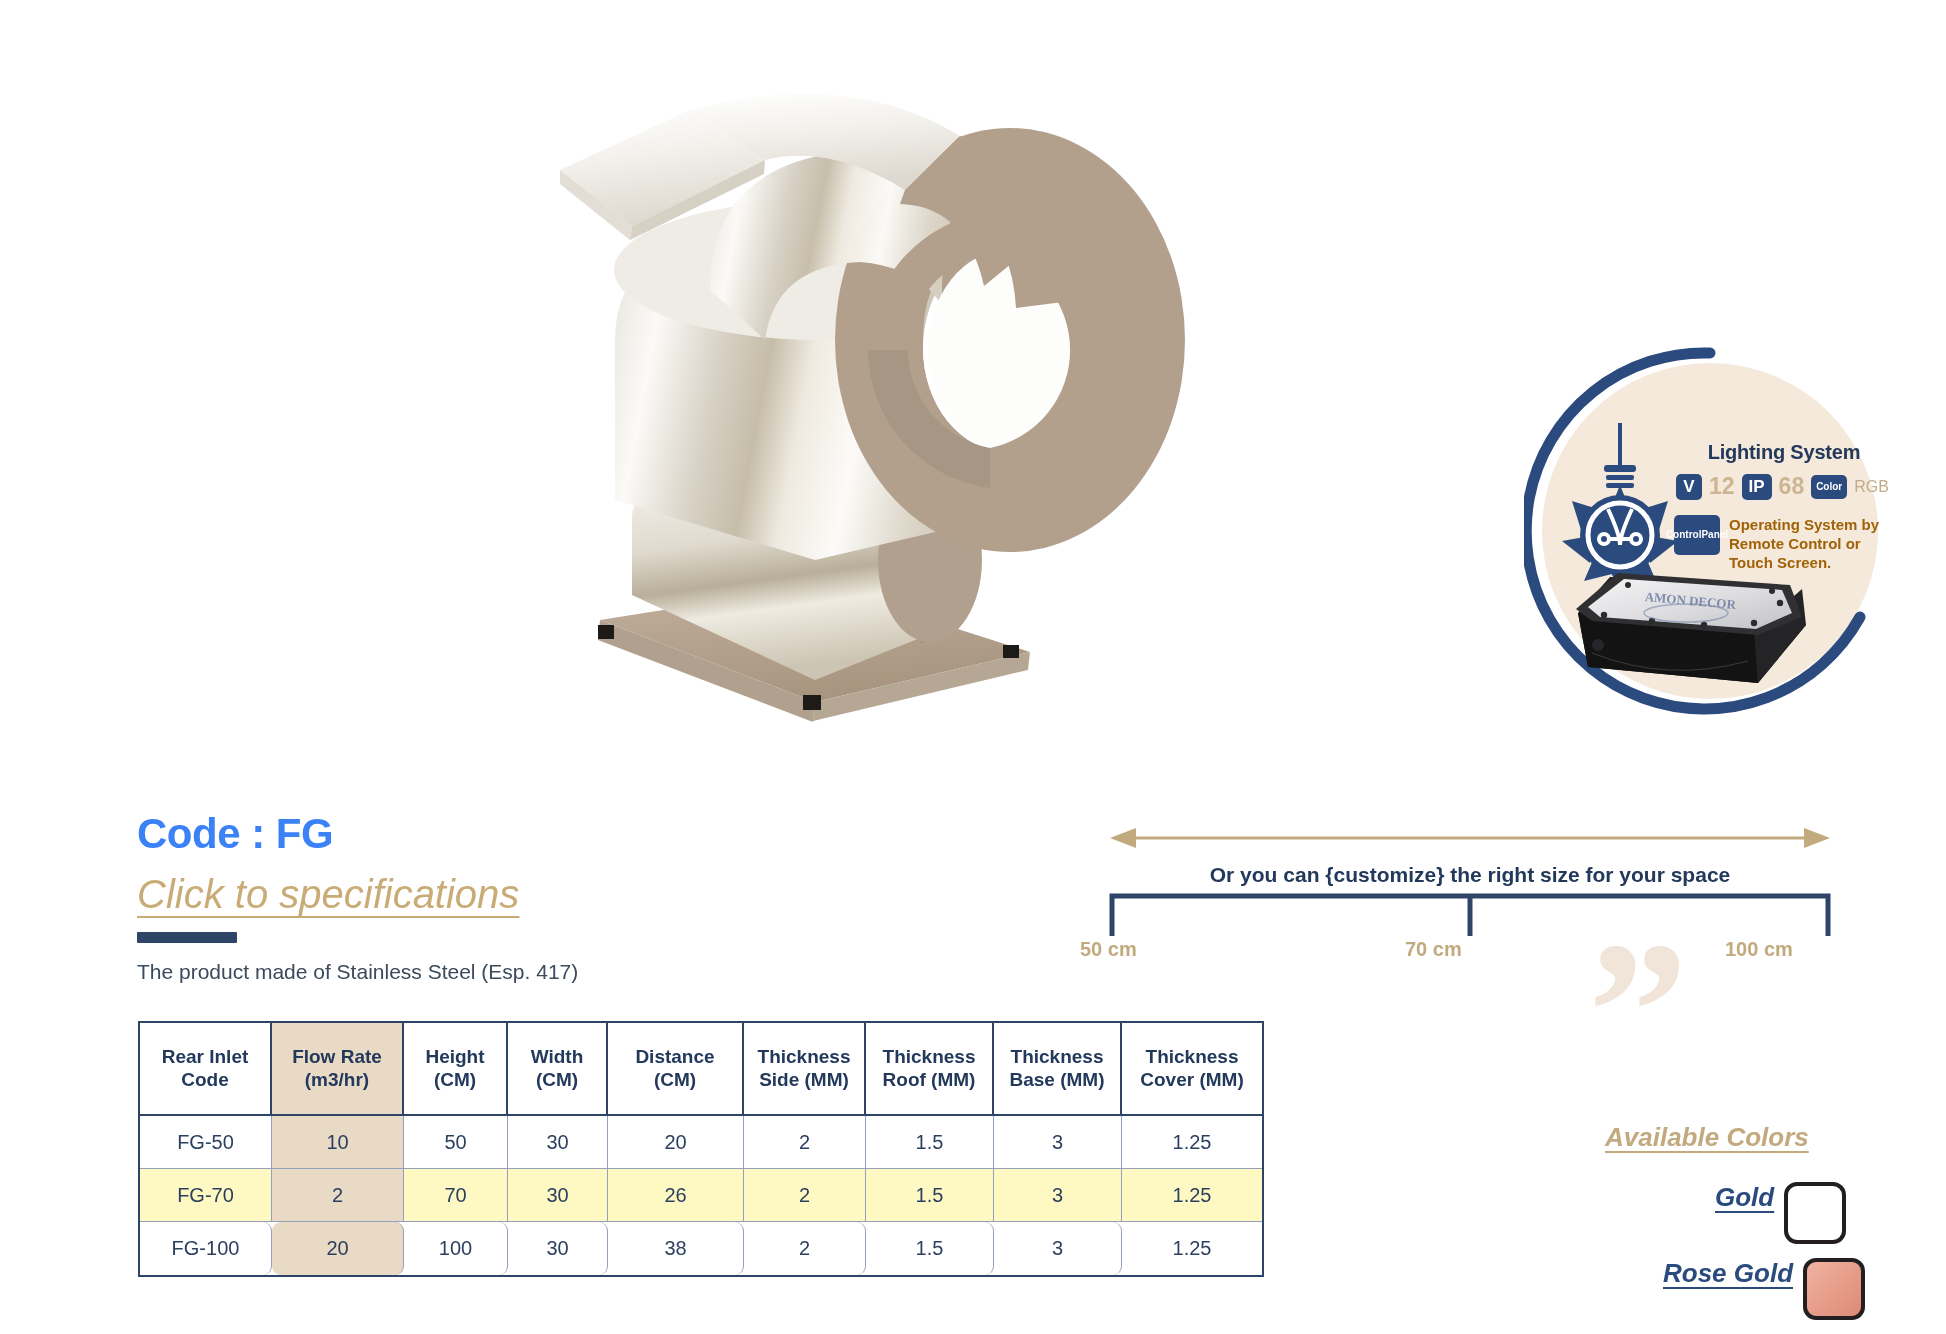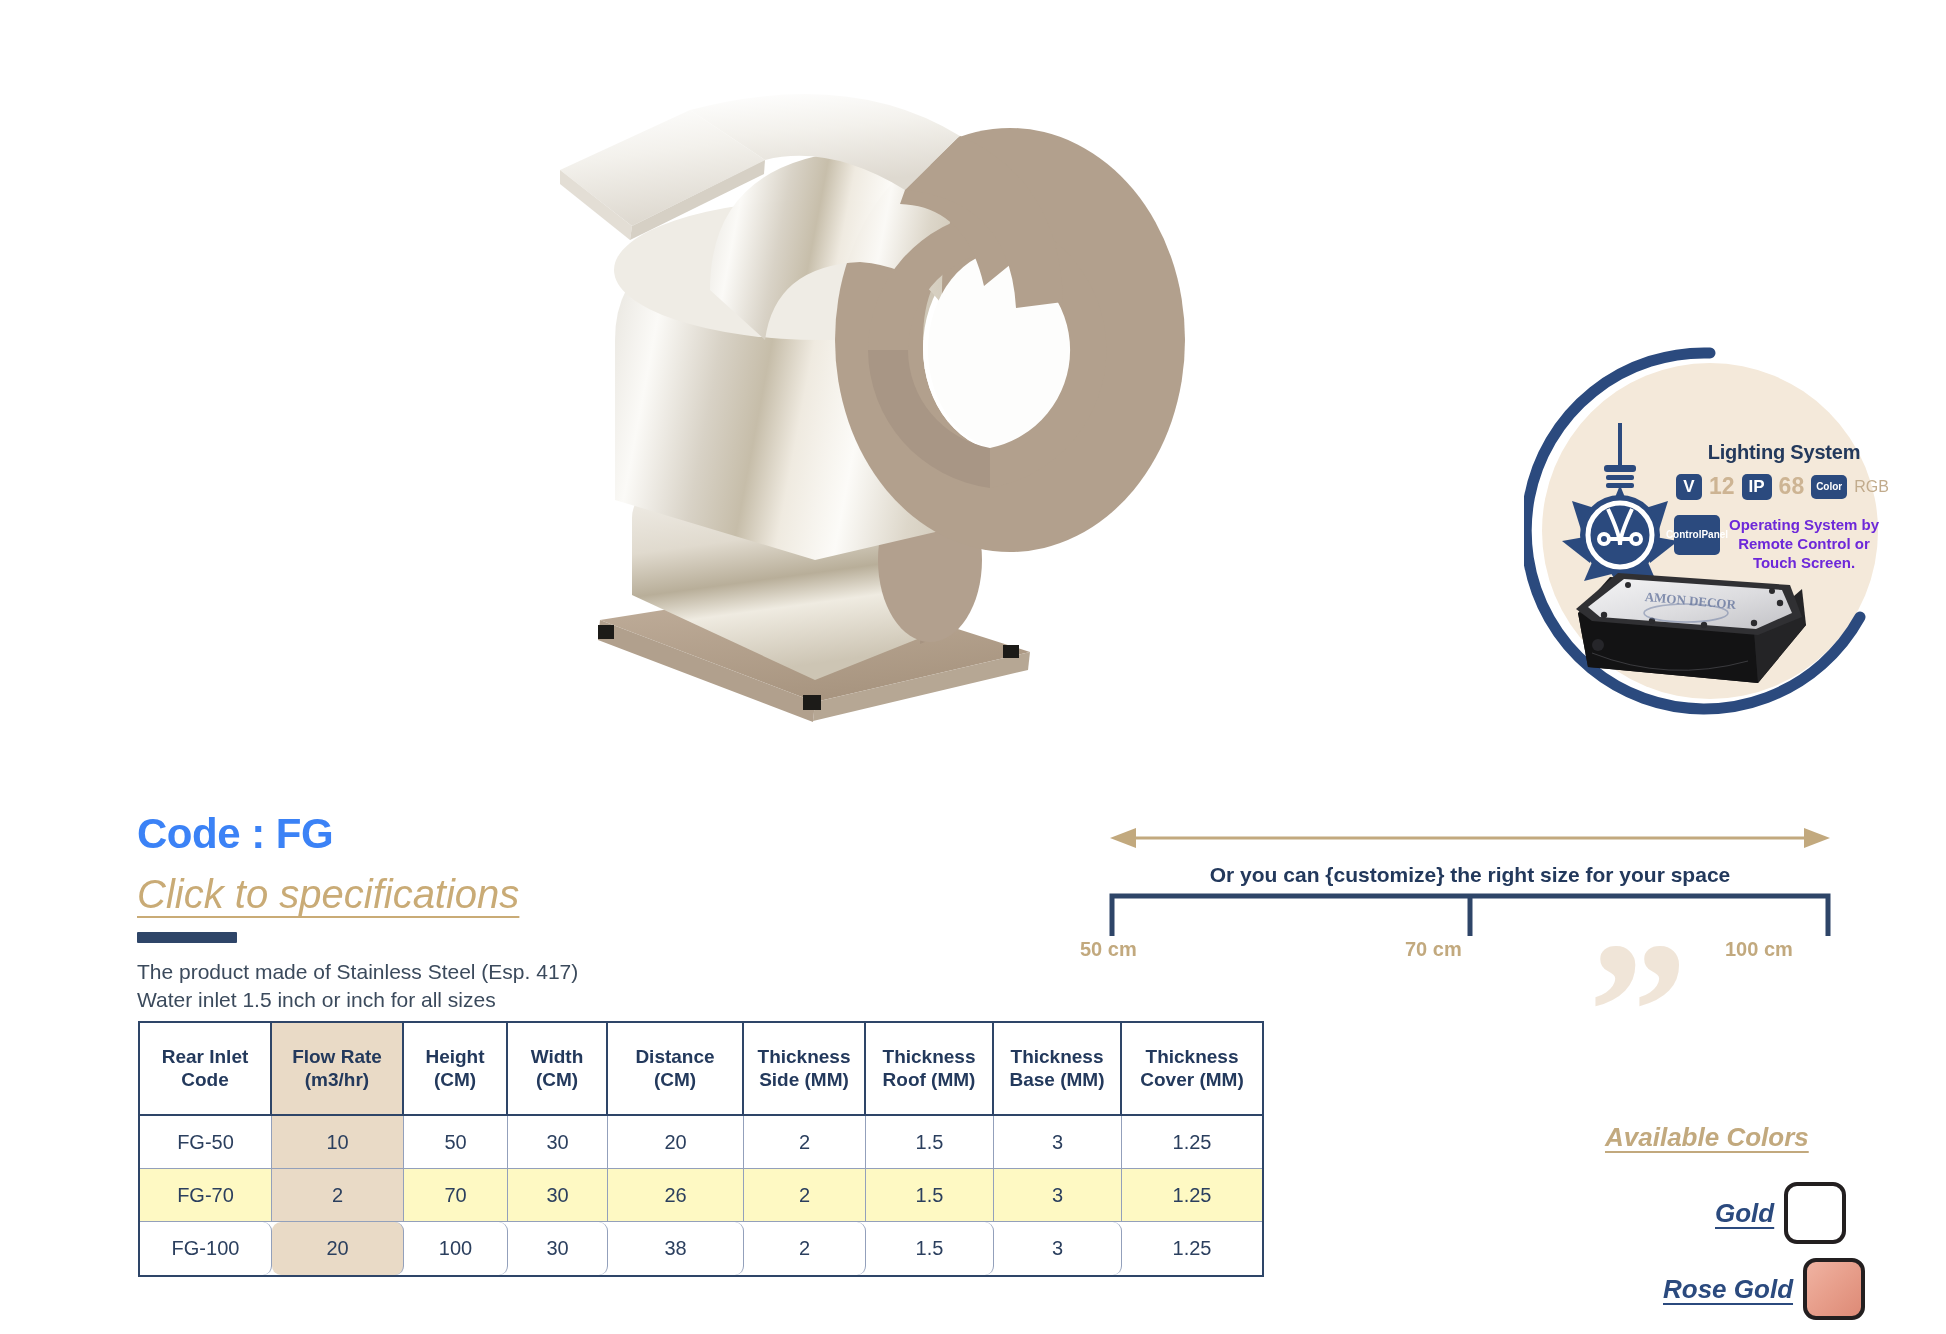--- a/index.html
+++ b/index.html
@@ -88,21 +88,21 @@
   .chip-v{ width:26px; height:26px; font-size:17px; }
   .chip-ip{ width:30px; height:26px; font-size:17px; }
   .chip-color{ width:36px; height:24px; font-size:10px; }
   .chip-panel{
     width:46px; height:40px; font-size:10px; line-height:1.15;
     text-align:center; padding:2px;
   }
   .spec-val{ font-size:23px; color:#cdb493; font-weight:bold; }
   .spec-val-sm{ font-size:16px; color:#c1ab8c; font-weight:normal; }
   .panel-row{ position:absolute; left:150px; top:170px; display:flex; gap:9px; align-items:flex-start; }
-  .panel-text{ font-size:15px; font-weight:bold; color:#6d28d9; line-height:1.28;text-align:center; }
+  .panel-text{ font-size:15px; font-weight:bold; color:#a16207; line-height:1.28; }
 
   .device{ position:absolute; left:1558px; top:565px; width:270px; height:125px; }
 
   
   .arrow-svg{ position:absolute; left:1110px; top:820px; width:720px; height:36px; }
   .size-caption{
     position:absolute; left:1110px; top:863px; width:720px; text-align:center;
     font-size:21px; font-weight:bold; color:#23395c; white-space:nowrap;
   }
   .bracket{ position:absolute; left:1108px; top:890px; width:724px; height:48px; }
@@ -117,21 +117,21 @@
     position:absolute; left:1588px; top:950px;
     font-size:200px; line-height:0.62; color:#f0e5d8;
     font-family:"Liberation Serif", serif; font-weight:bold;
     user-select:none;
   }
   .avail-title{
     position:absolute; left:1605px; top:1122px;
     font-size:26px; font-style:italic; font-weight:bold; color:#c2a97e;
     text-decoration:underline; text-underline-offset:5px; white-space:nowrap;
   }
-  .color-row{ position:absolute; display:flex; align-items:center; gap:10px; }
+  .color-row{ position:absolute; display:flex; gap:10px; }
   .cr-1{ left:1715px; top:1182px; }
   .cr-2{ left:1663px; top:1258px; }
   .color-name{
     font-size:26px; font-style:italic; font-weight:bold; color:#2b4a7e;
     text-decoration:underline; text-underline-offset:5px; white-space:nowrap;
   }
   .swatch{
     width:62px; height:62px; border-radius:13px; border:4px solid #231f20;
   }
 </style>
@@ -217,21 +217,20 @@
       <path d="M345,150 Q440,112 468,210 L424,246 Q406,166 340,164 Z" fill="#b2a08d"></path>
       <path d="M400,96 Q500,140 503,262 L456,268 Q450,160 345,150 Z" fill="#b2a08d"></path>
     </svg>
   </div>
 
   <div class="code-title">Code : FG</div>
   <div class="spec-link">Click to specifications</div>
   <div class="title-bar"></div>
   <div class="desc">
     <div>The product made of Stainless Steel (Esp. 417)</div>
-    <div>Water inlet 1.5 inch or inch for all sizes</div>
   </div>
 
   <table class="spec-table">
     <thead>
       <tr>
         <th class="c-code">
           <div>Rear Inlet</div>
           <div>Code</div>
         </th>
         <th class="c-flow col-flow">

